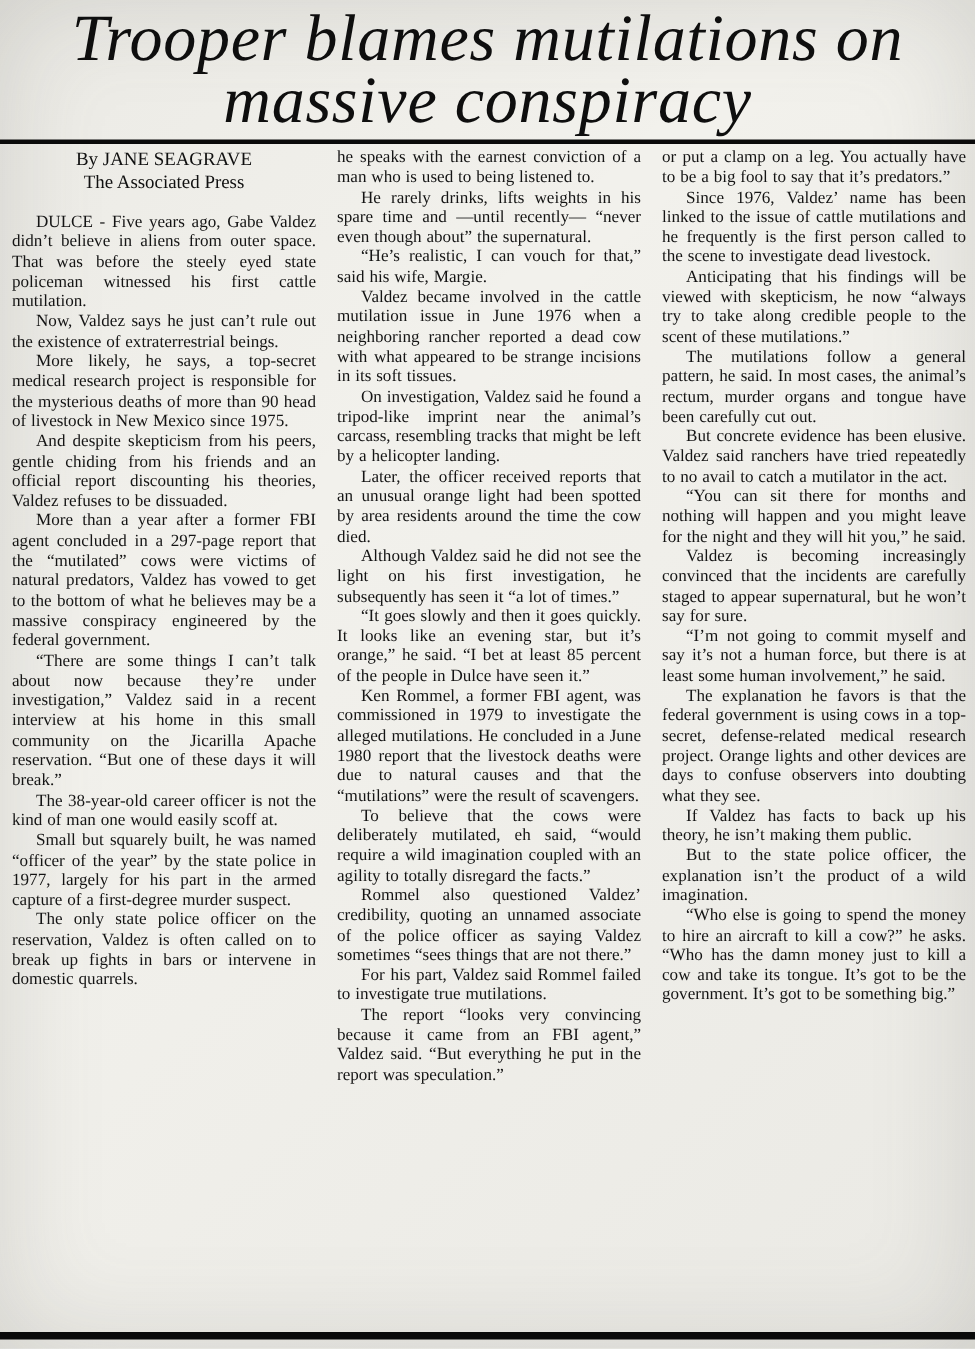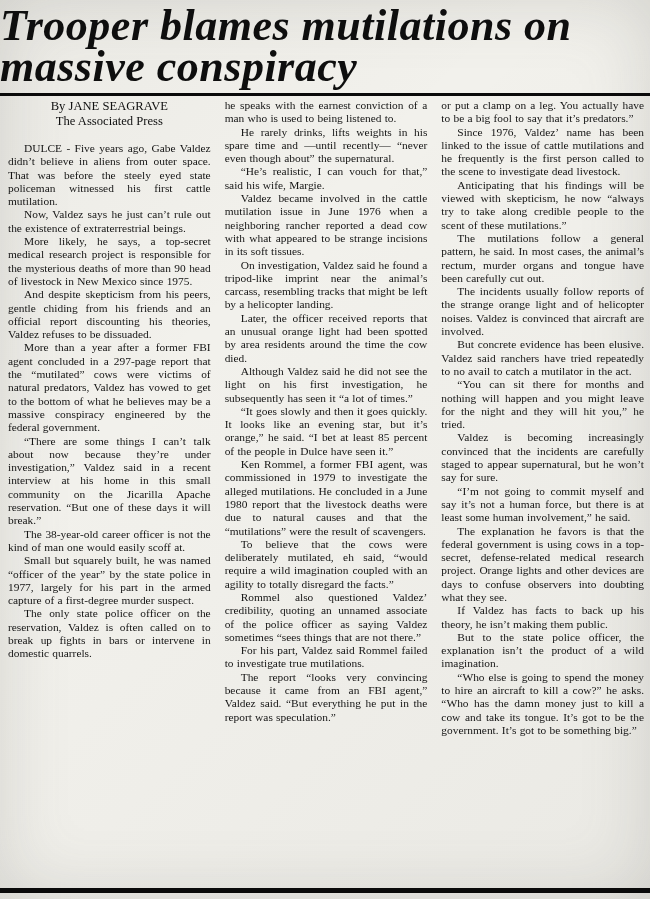--- a/index.html
+++ b/index.html
@@ -14,23 +14,23 @@
     width: 650px;
     height: 899px;
     background:
       linear-gradient(135deg, rgba(110,110,104,0.05) 0%, rgba(110,110,104,0.00) 35%, rgba(110,110,104,0.06) 100%),
       #f2f1ec;
     box-shadow: inset 0 0 70px rgba(95,95,88,0.20);
     color: #131313;
   }
   .headline {
     padding-top: 5px;
-    text-align: left;
+    text-align: center;
     font-style: italic;
-    font-weight: 700;
+    font-weight: 400;
     font-size: 44px;
     line-height: 41px;
     letter-spacing: 0.5px;
     color: #0e0e0e;
   }
   .rule {
     background: #0a0a0a;
     width: 650px;
   }
   .rule-top {
@@ -154,25 +154,24 @@
       <div>
 
           <p class="para noindent">or put a clamp on a leg. You actually have to be a big fool to say that it’s predators.”</p>
 
           <p class="para">Since 1976, Valdez’ name has been linked to the issue of cattle mutilations and he frequently is the first person called to the scene to investigate dead livestock.</p>
 
           <p class="para">Anticipating that his findings will be viewed with skepticism, he now “always try to take along credible people to the scent of these mutilations.”</p>
 
           <p class="para">The mutilations follow a general pattern, he said. In most cases, the animal’s rectum, murder organs and tongue have been carefully cut out.</p>
 
-          <p class="para">The incidents usually follow reports of the strange orange light and of helicopter noises. Valdez is convinced that aircraft are involved.</p>
 
           <p class="para">But concrete evidence has been elusive. Valdez said ranchers have tried repeatedly to no avail to catch a mutilator in the act.</p>
 
-          <p class="para">“You can sit there for months and nothing will happen and you might leave for the night and they will hit you,” he tried.</p>
+          <p class="para">“You can sit there for months and nothing will happen and you might leave for the night and they will hit you,” he said.</p>
 
           <p class="para">Valdez is becoming increasingly convinced that the incidents are carefully staged to appear supernatural, but he won’t say for sure.</p>
 
           <p class="para">“I’m not going to commit myself and say it’s not a human force, but there is at least some human involvement,” he said.</p>
 
           <p class="para">The explanation he favors is that the federal government is using cows in a top-secret, defense-related medical research project. Orange lights and other devices are days to confuse observers into doubting what they see.</p>
 
           <p class="para">If Valdez has facts to back up his theory, he isn’t making them public.</p>
 
           <p class="para">But to the state police officer, the explanation isn’t the product of a wild imagination.</p>

